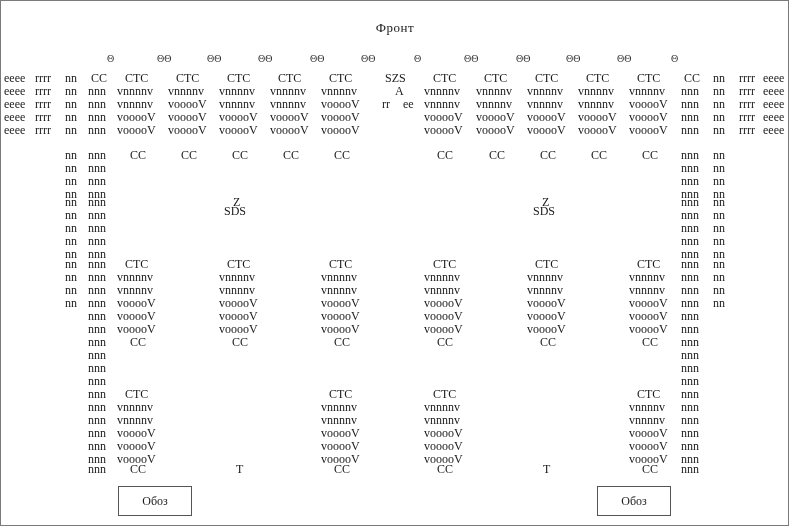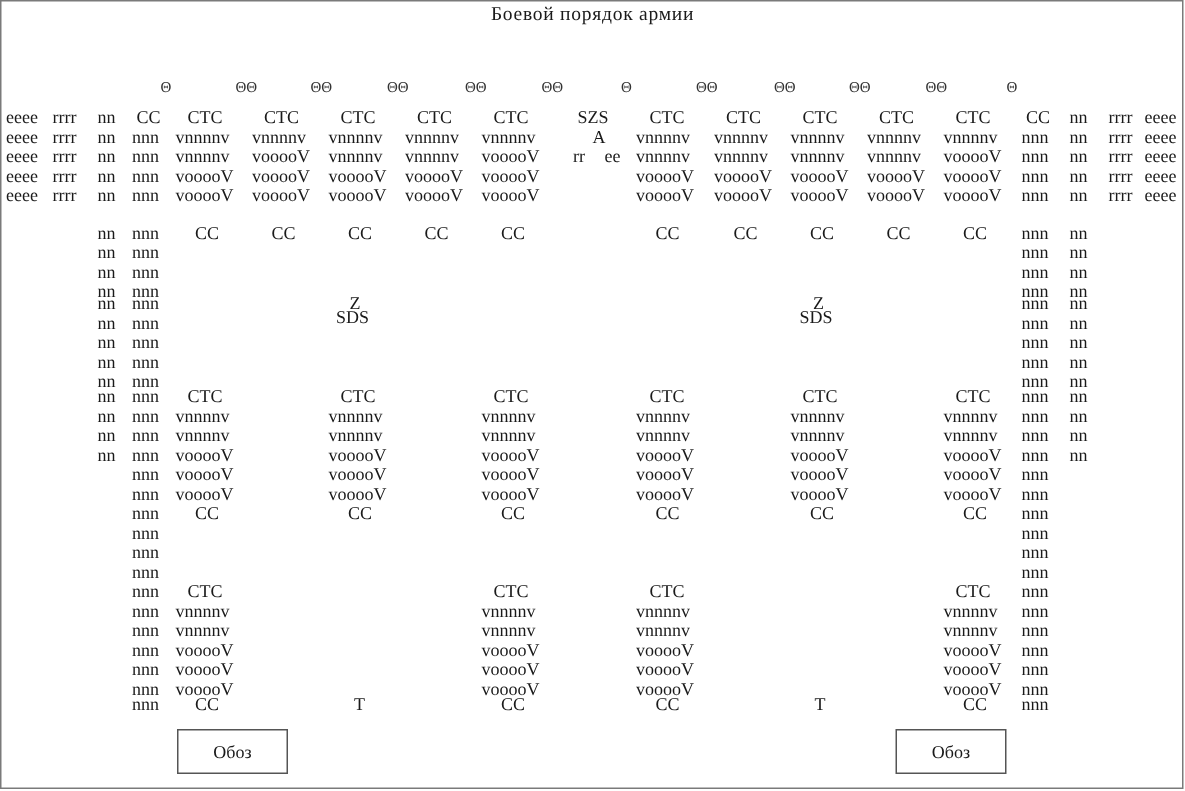--- a/index.html
+++ b/index.html
@@ -57,21 +57,21 @@
     justify-content: center;
     background: #fff;
   }
 </style>
 </head>
 <body>
 
 <div id="page">
   <div class="border"></div>
 
-  <div class="title" id="title-main">Боевой   порядок армии</div>
+  <div class="title" id="title-sub">Фронт</div>
 
   <div id="markers-layer">
       <div class="tok marker" style="left: 107px; top: 52px;">Θ</div>
       <div class="tok marker" style="left: 157px; top: 52px;">ΘΘ</div>
       <div class="tok marker" style="left: 207px; top: 52px;">ΘΘ</div>
       <div class="tok marker" style="left: 258px; top: 52px;">ΘΘ</div>
       <div class="tok marker" style="left: 310px; top: 52px;">ΘΘ</div>
       <div class="tok marker" style="left: 361px; top: 52px;">ΘΘ</div>
       <div class="tok marker" style="left: 414px; top: 52px;">Θ</div>
       <div class="tok marker" style="left: 464px; top: 52px;">ΘΘ</div>

